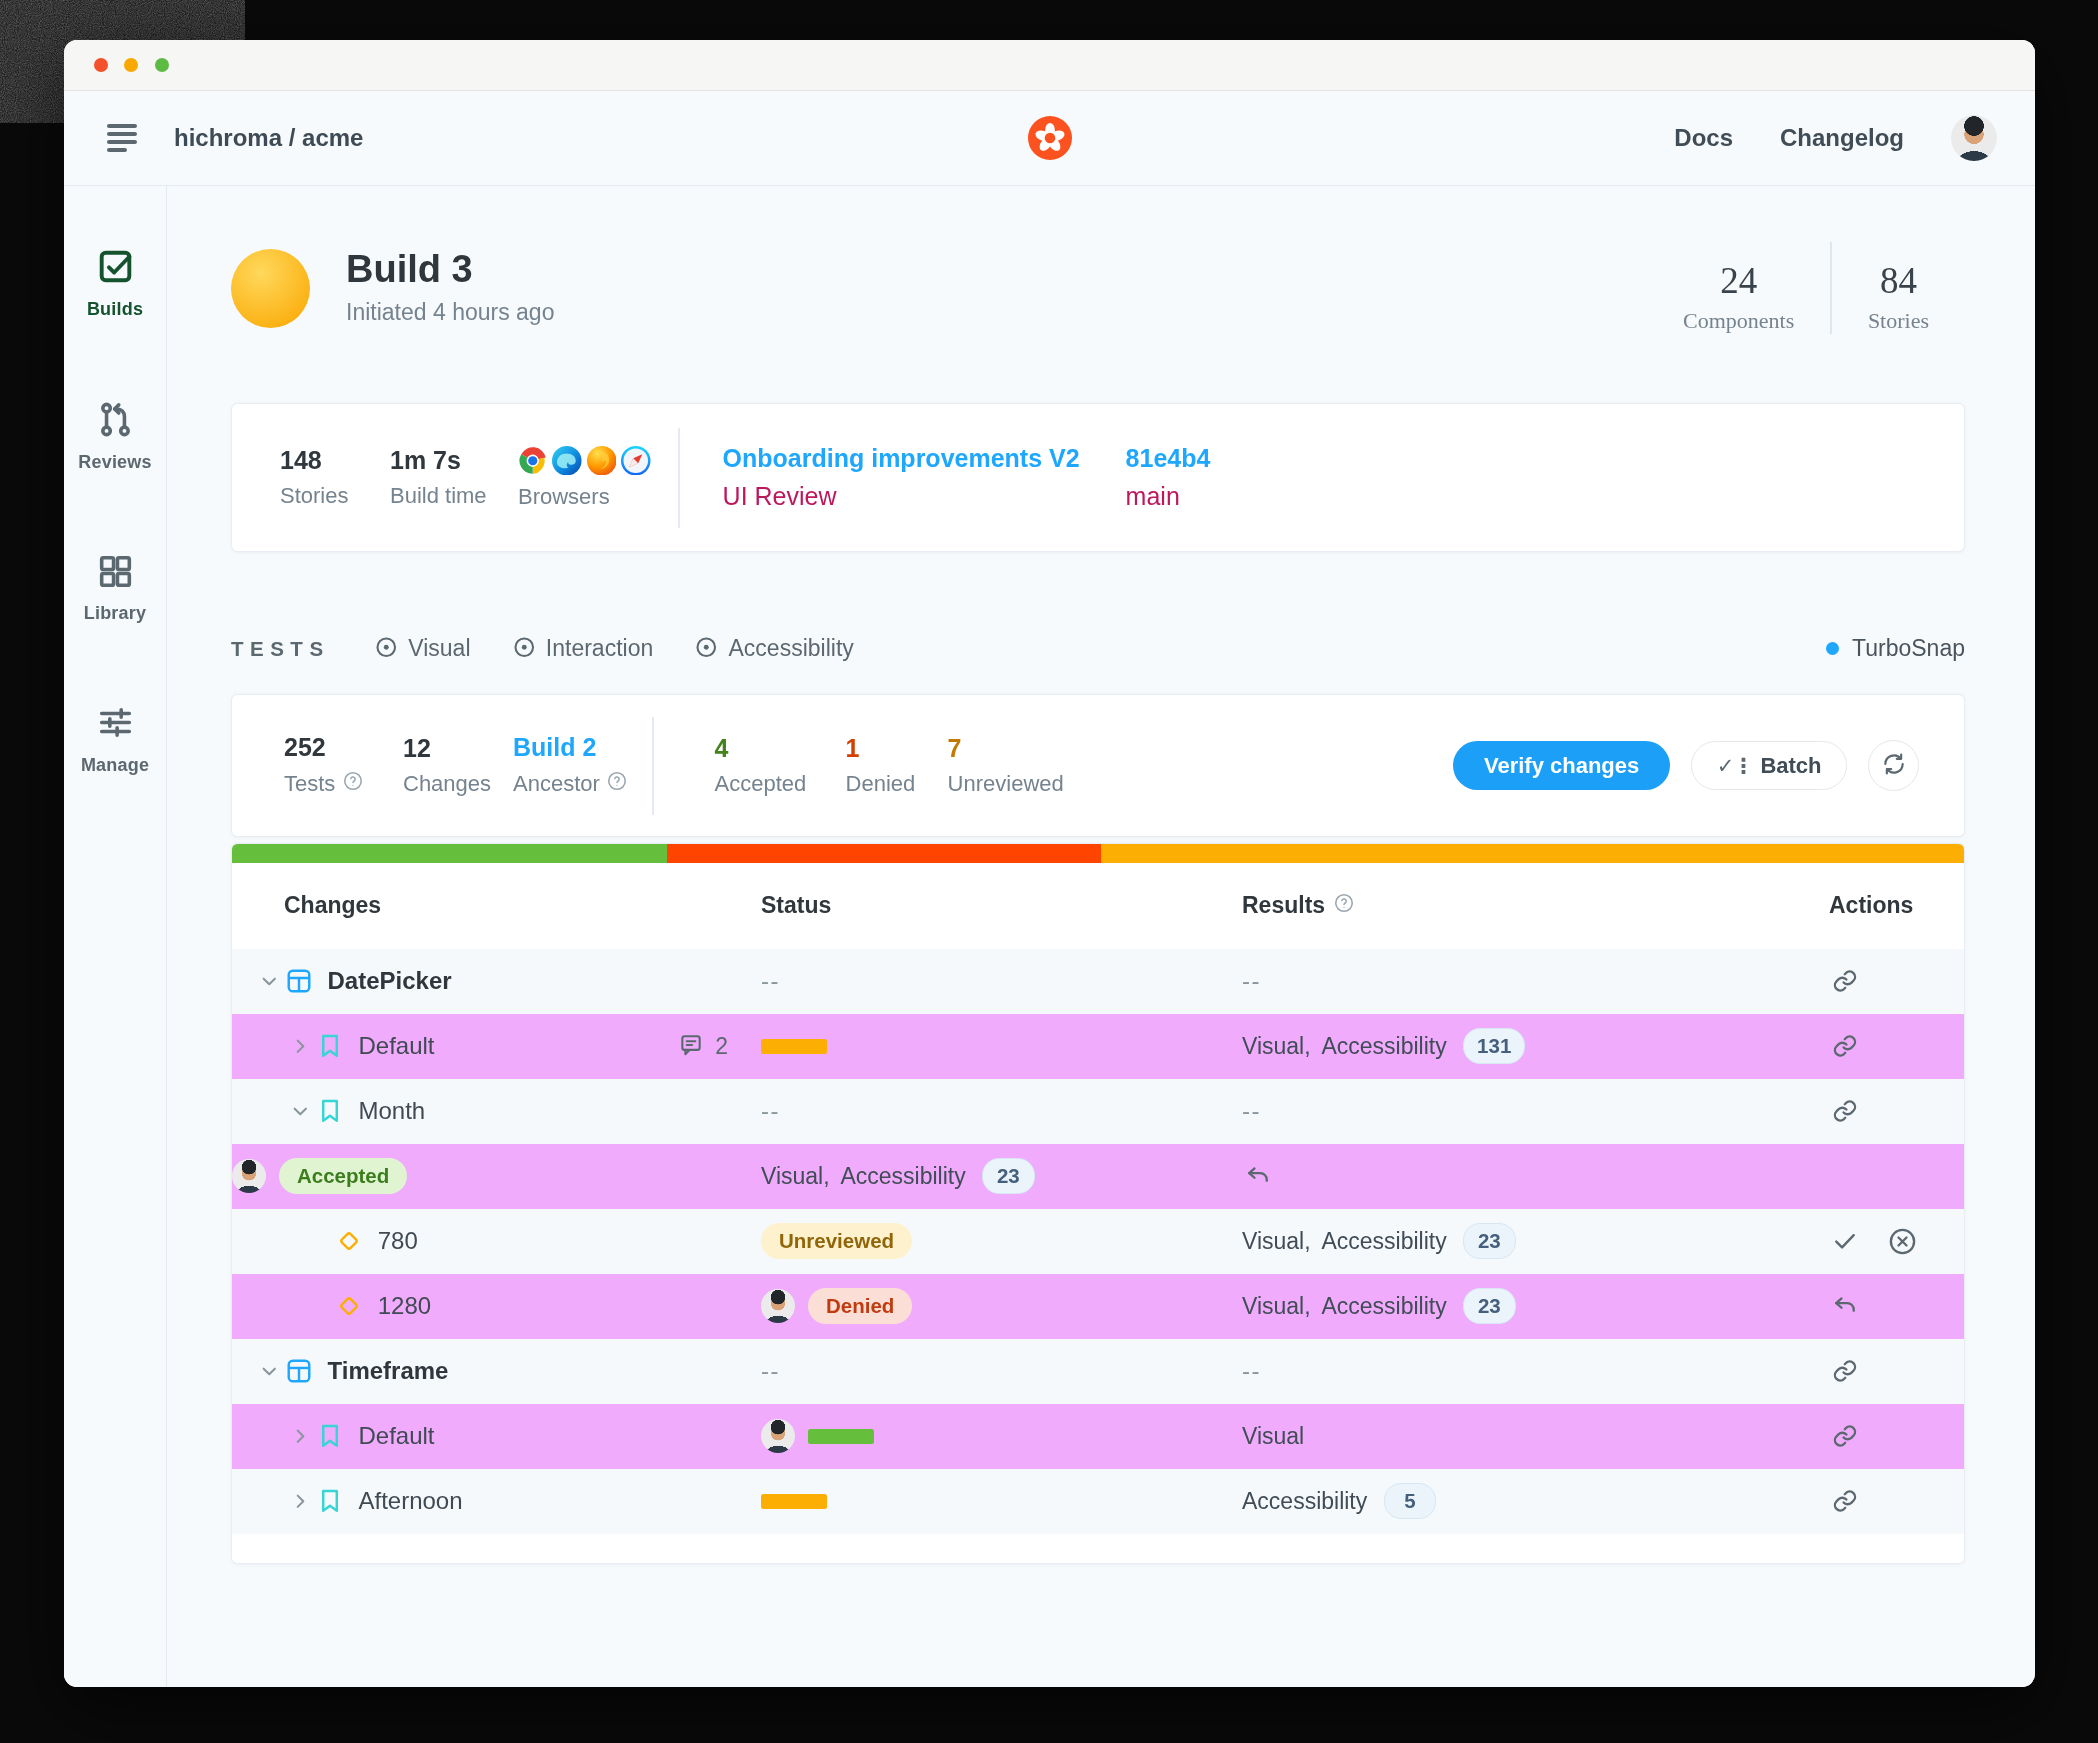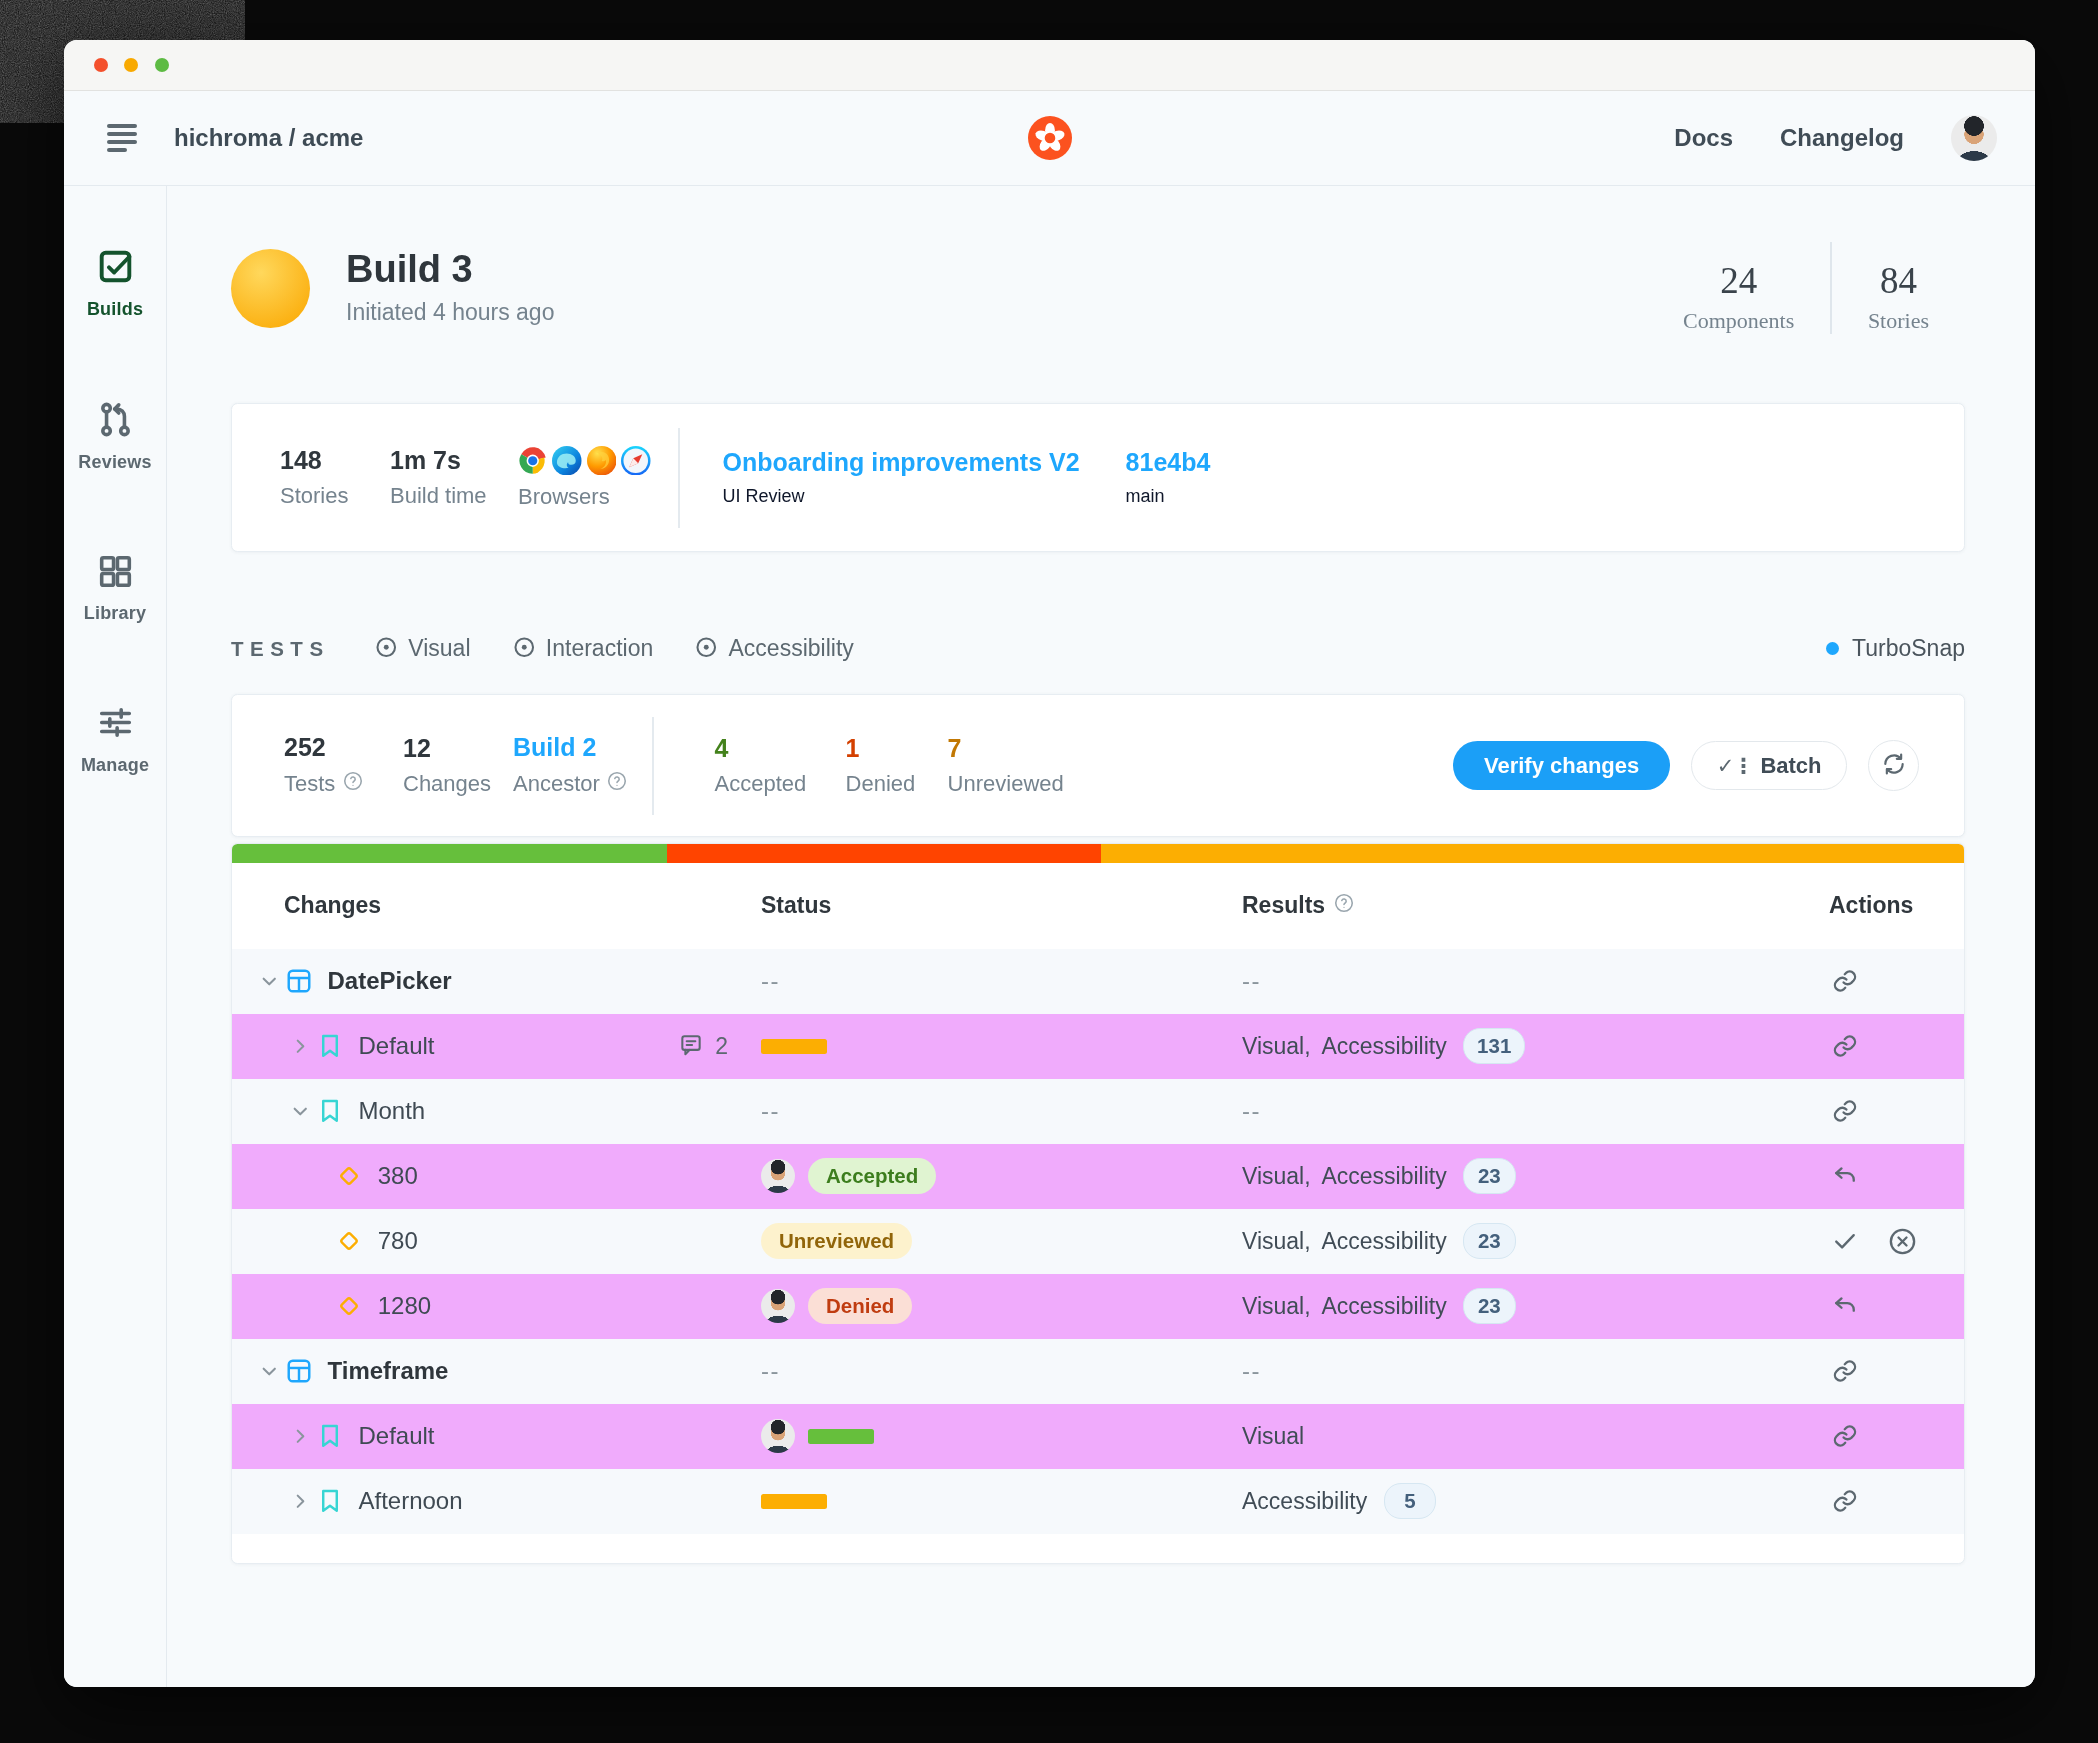--- a/index.html
+++ b/index.html
@@ -82,21 +82,21 @@
   .sum-block .v{font-size:25px;font-weight:700;color:#30373d;}
   .sum-block .l{font-size:22px;color:#75838e;margin-top:8.2px;}
   .sum-block.w1{width:110px;}
   .sum-block.w2{width:128px;}
   .sum-block.w3{width:160px;}
   .browser-row{display:flex;gap:4.9px;align-items:center;height:31px;}
   .browser-row .bicon{width:29.5px;height:29.5px;}
   .sum-div{width:1.6px;height:100px;background:#e4eaef;}
   .sum-link{margin-left:43px;}
   .sum-link .v{font-size:25px;font-weight:700;color:#1EA7FD;}
-  .sum-link .l{font-size:18px;color:#0f172a;margin-top:8.2px;}
+  .sum-link .l{font-size:25px;color:#be185d;margin-top:8.2px;}
   .sum-link.branch{width:360px;}
 
   
   .tests-bar{margin-top:80px;height:33px;display:flex;align-items:center;}
   .tests-heading{font-size:20.5px;font-weight:700;letter-spacing:6.5px;color:#5c6870;width:143px;}
   .toggle{display:flex;align-items:center;gap:9.8px;margin-right:41px;color:#5c6870;cursor:pointer;}
   .toggle .t-lbl{font-size:23px;}
   .toggle svg{width:24.5px;height:24.5px;}
   .turbosnap{margin-left:auto;display:flex;align-items:center;gap:13px;cursor:pointer;}
   .turbosnap .dot{width:13px;height:13px;border-radius:50%;background:#1EA7FD;}
@@ -562,28 +562,20 @@
               <div class="cell c-actions">
                 <span class="action link">
                   <svg viewBox="0 0 24 24" fill="none" stroke="currentColor" stroke-width="2" stroke-linecap="round" stroke-linejoin="round" width="100%" height="100%">
                     <path d="M10.8 13.2a4.6 4.6 0 0 0 6.6.4l2-2a4.6 4.6 0 0 0-6.5-6.5l-1.1 1.1"></path>
                     <path d="M13.2 10.8a4.6 4.6 0 0 0-6.6-.4l-2 2a4.6 4.6 0 0 0 6.5 6.5l1.1-1.1"></path>
                   </svg>
                 </span>
               </div>
             </div>
             <div class="row">
-              <div class="cell c-changes" style="padding-left:103px">
-                <span class="row-icon" style="color:#FCAE02;margin-left:0;">
-                  <svg viewBox="0 0 24 24" fill="none" stroke="currentColor" stroke-width="2" width="100%" height="100%">
-                    <rect x="6.8" y="6.8" width="10.4" height="10.4" rx="2" transform="rotate(45 12 12)"></rect>
-                  </svg>
-                </span>
-                <span class="name ">380</span>
-              </div>
               <div class="cell c-status">
                 <span class="avatar row-av"></span>
                 <span class="badge accepted">Accepted</span>
               </div>
               <div class="cell c-results">
                 <span class="res-text">Visual,  Accessibility</span>
                 <span class="count-pill">23</span>
               </div>
               <div class="cell c-actions">
                 <span class="action undo">

